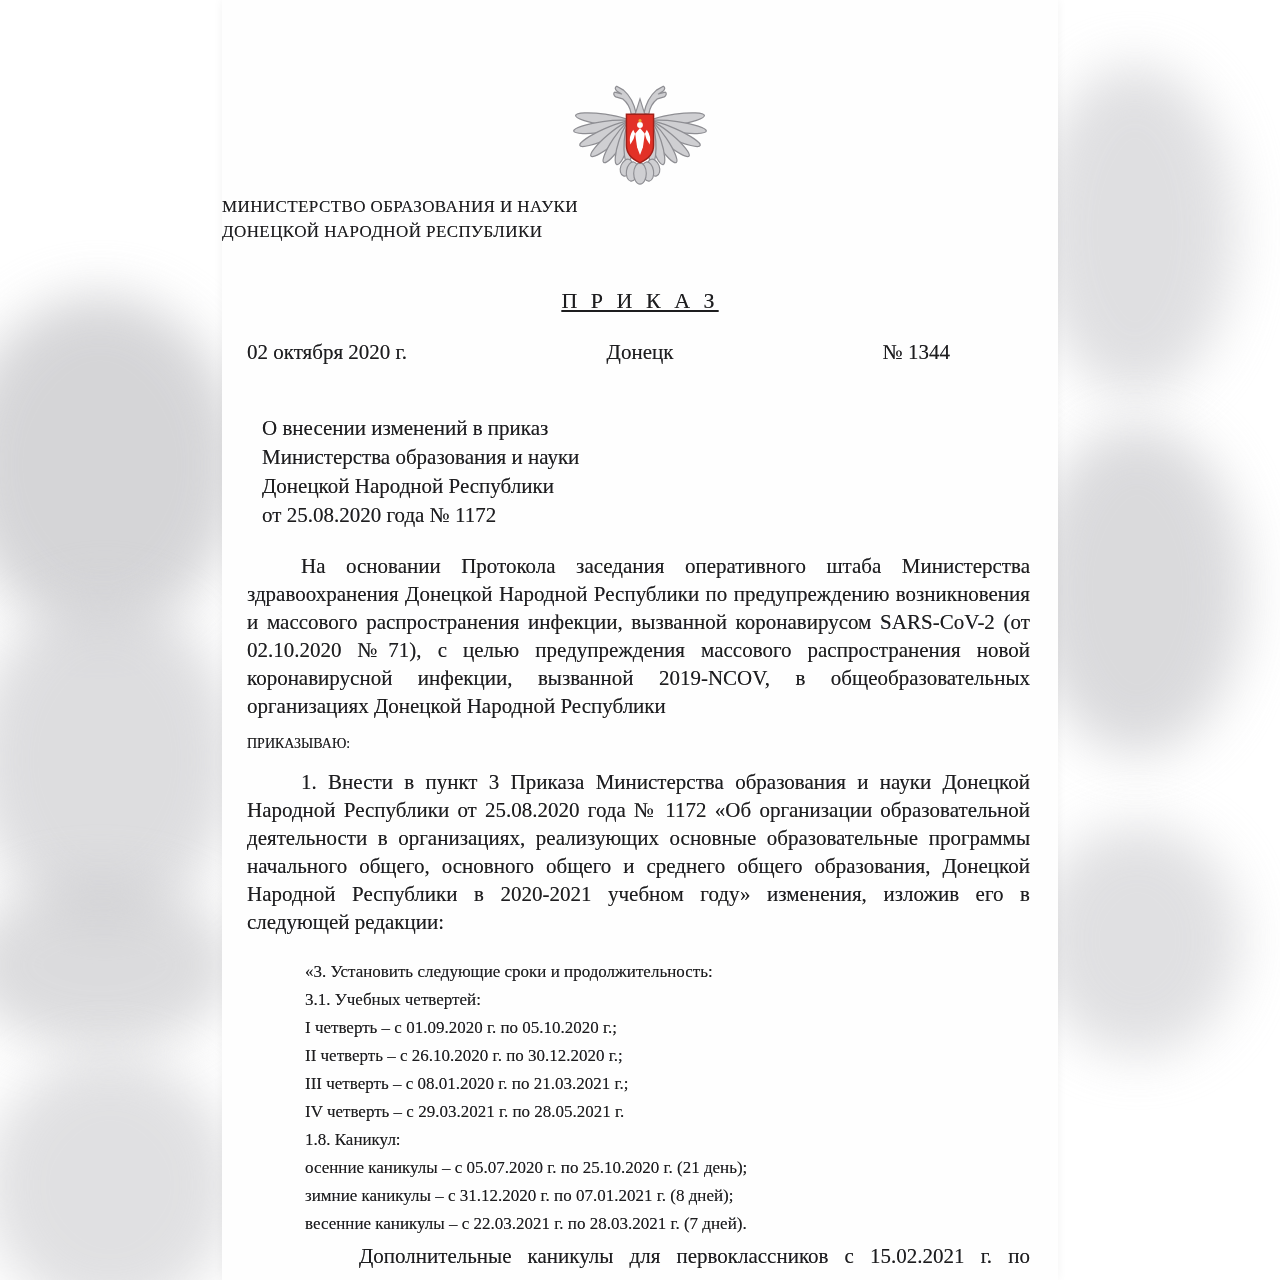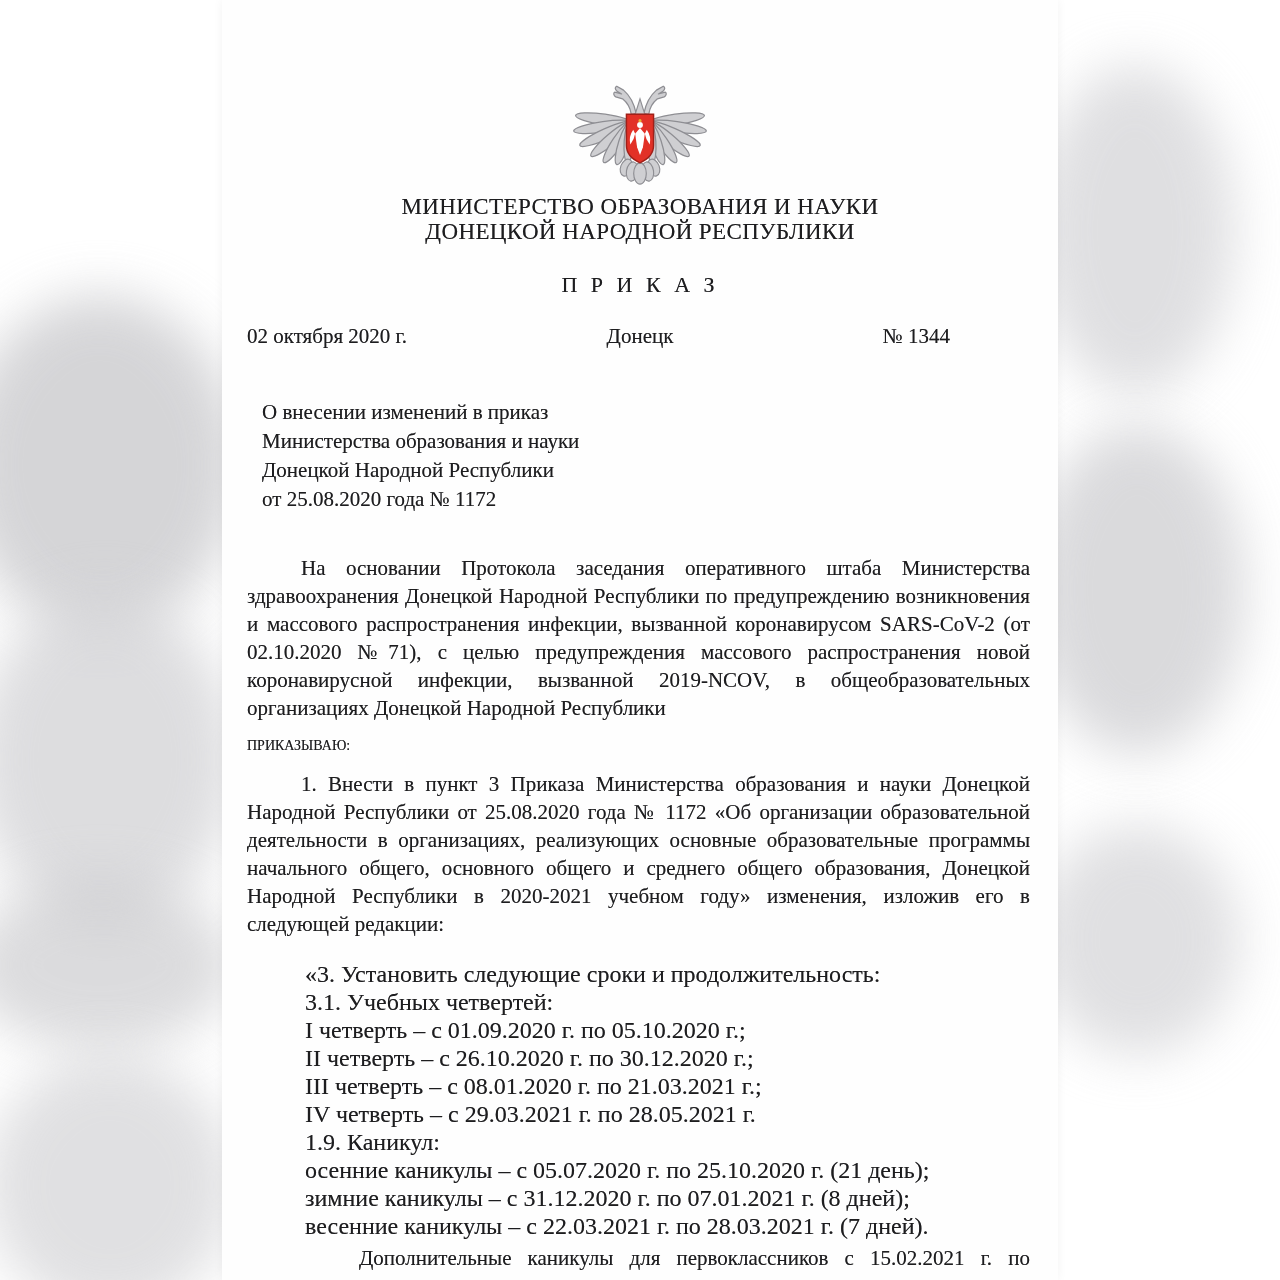--- a/index.html
+++ b/index.html
@@ -45,30 +45,30 @@
     color: #1d1d1f;
     text-shadow: 0 0 .6px rgba(30,30,32,.55);
   }
   .emblem {
     display: block;
     margin: 62px auto 6px auto;
     width: 138px;
     height: 126px;
   }
   .ministry {
-    text-align: center;
-    font-size: 23px;
+    font-size: 17px;
     line-height: 25px;
     letter-spacing: .4px;
   }
   .doc-type {
     text-align: center;
-    margin-top: 28px;
+    margin-top: 44px;
     font-size: 22px;
     letter-spacing: 4px;
+    text-decoration: underline;
   }
   .meta-row {
     position: relative;
     margin-top: 26px;
     height: 28px;
     font-size: 21px;
   }
   .meta-date   { position: absolute; left: 25px; }
   .meta-city   { position: absolute; left: 0; right: 0; text-align: center; }
   .meta-number { position: absolute; right: 108px; }
@@ -78,30 +78,30 @@
     font-size: 21px;
     line-height: 29px;
   }
   .para {
     margin: 0 28px 0 25px;
     font-size: 21px;
     line-height: 28px;
     text-align: justify;
     text-indent: 54px;
   }
-  .preamble { margin-top: 40px; }
+  .preamble { margin-top: 22px; }
   .orders {
     margin: 10px 28px 0 25px;
     font-size: 14px;
     line-height: 28px;
   }
   .item1 { margin-top: 10px; }
   .quote {
     margin: 22px 28px 0 83px;
-    font-size: 24px;
+    font-size: 17px;
     line-height: 28px;
   }
   .extra {
     text-indent: 112px;
     line-height: 36px;
   }
 </style>
 </head>
 <body>
 
@@ -182,21 +182,21 @@
 
     <p class="para item1">1. Внести в пункт 3 Приказа Министерства образования и науки Донецкой Народной Республики от 25.08.2020 года № 1172 «Об организации образовательной деятельности в организациях, реализующих основные образовательные программы начального общего, основного общего и среднего общего образования, Донецкой Народной Республики в 2020-2021 учебном году» изменения, изложив его в следующей редакции:</p>
 
     <div class="quote">
       <div>«3. Установить следующие сроки и продолжительность:</div>
       <div>3.1. Учебных четвертей:</div>
       <div>I четверть – с 01.09.2020 г. по 05.10.2020 г.;</div>
       <div>II четверть – с 26.10.2020 г. по 30.12.2020 г.;</div>
       <div>III четверть – с 08.01.2020 г. по 21.03.2021 г.;</div>
       <div>IV четверть – с 29.03.2021 г. по 28.05.2021 г.</div>
-      <div>1.9. Каникул:</div>
+      <div>1.8. Каникул:</div>
       <div>осенние каникулы – с 05.07.2020 г. по 25.10.2020 г. (21 день);</div>
       <div>зимние каникулы – с 31.12.2020 г. по 07.01.2021 г. (8 дней);</div>
       <div>весенние каникулы – с 22.03.2021 г. по 28.03.2021 г. (7 дней).</div>
     </div>
 
     <p class="para extra">Дополнительные каникулы для первоклассников с 15.02.2021 г. по 19.02.2021 г.».</p>
 
   </div>
 </div>
 

